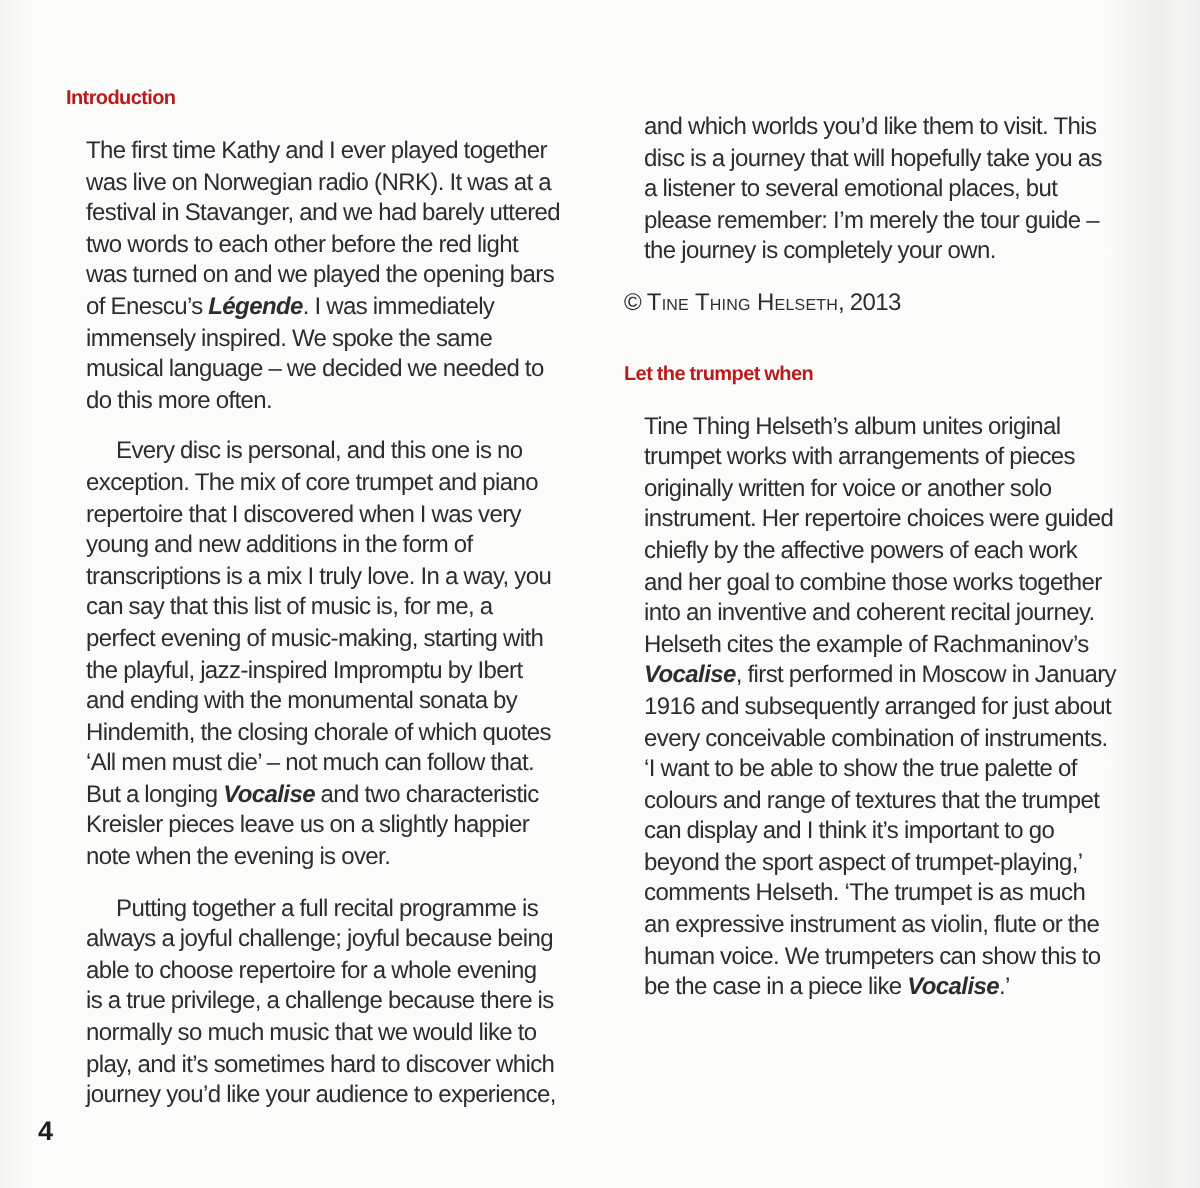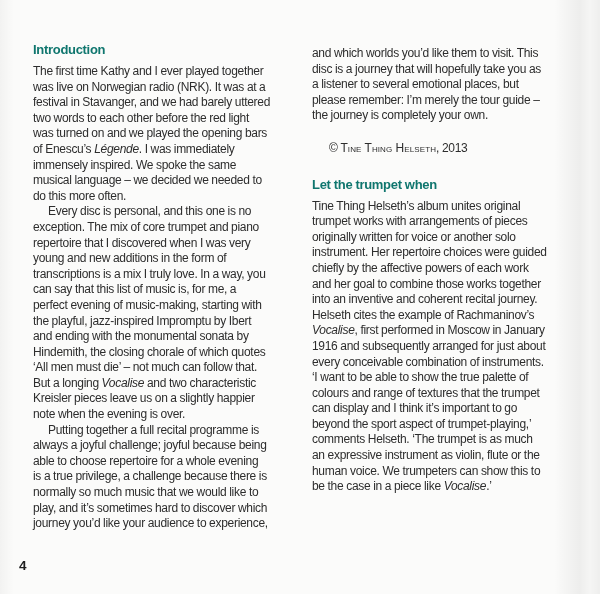--- a/index.html
+++ b/index.html
@@ -54,52 +54,52 @@
     left: 33px;
     top: 42px;
     width: 252px;
   }
   .col-right {
     left: 312px;
     top: 46px;
     width: 262px;
   }
   h2.section-heading {
-    font-size: 13px;
+    font-size: 10px;
     line-height: 16px;
     font-weight: bold;
     letter-spacing: -0.3px;
     margin: 0 0 6px 0;
-    color: #0f766e;
+    color: #b91c1c;
   }
   h2.section-heading.spaced {
     margin-top: 20px;
   }
   p.body {
-    margin: 0;
+    margin: 10px;
   }
   p.indent {
     text-indent: 15px;
   }
   .copyright-line {
-    margin: 17px;
+    margin: 0;
   }
   .smallcaps {
     font-variant: small-caps;
     letter-spacing: 0.1px;
   }
   .page-number {
     position: absolute;
     left: 19px;
     top: 558px;
     font-size: 13.5px;
     font-weight: bold;
     color: #1e1e1e;
   }
-  i { font-style: italic; }
+  i { font-style: italic; font-weight: bold; }
 </style>
 </head>
 <body>
 
 <div class="page">
 
   <div class="col col-left">
     <h2 class="section-heading">Introduction</h2>
     <p class="body">The first time Kathy and I ever played together<br>was live on Norwegian radio (NRK). It was at a<br>festival in Stavanger, and we had barely uttered<br>two words to each other before the red light<br>was turned on and we played the opening bars<br>of Enescu’s <i>Légende</i>. I was immediately<br>immensely inspired. We spoke the same<br>musical language – we decided we needed to<br>do this more often.</p>
     <p class="body indent">Every disc is personal, and this one is no<br>exception. The mix of core trumpet and piano<br>repertoire that I discovered when I was very<br>young and new additions in the form of<br>transcriptions is a mix I truly love. In a way, you<br>can say that this list of music is, for me, a<br>perfect evening of music-making, starting with<br>the playful, jazz-inspired Impromptu by Ibert<br>and ending with the monumental sonata by<br>Hindemith, the closing chorale of which quotes<br>‘All men must die’ – not much can follow that.<br>But a longing <i>Vocalise</i> and two characteristic<br>Kreisler pieces leave us on a slightly happier<br>note when the evening is over.</p>

